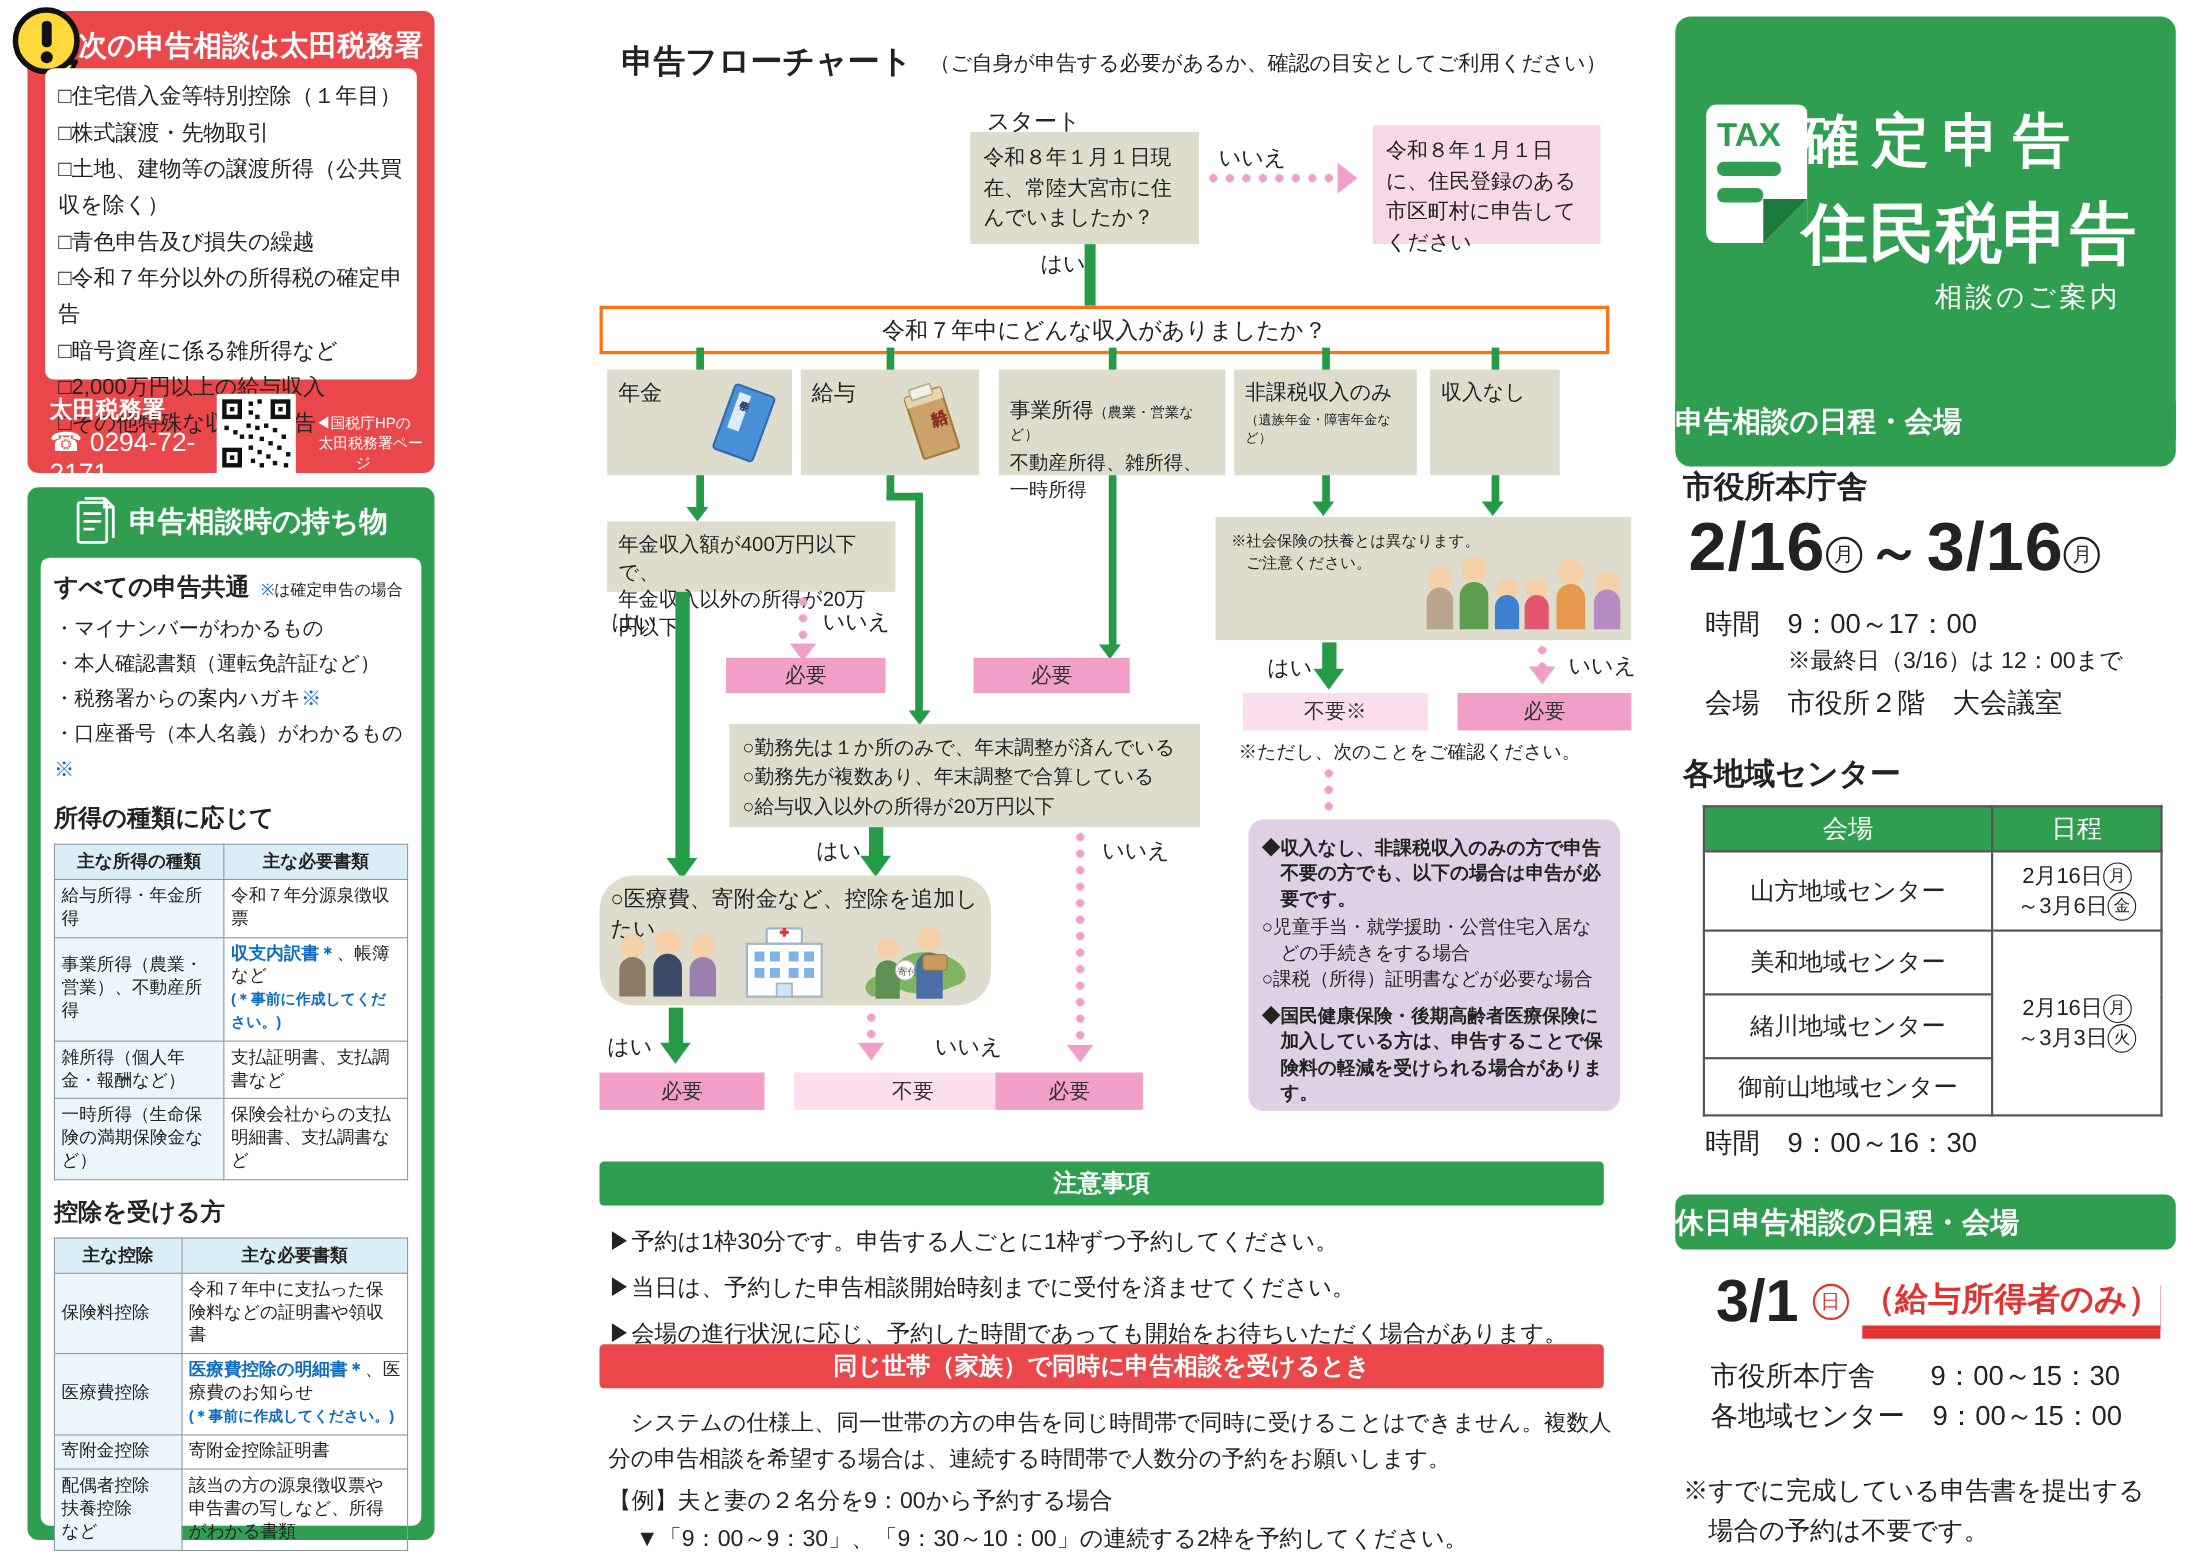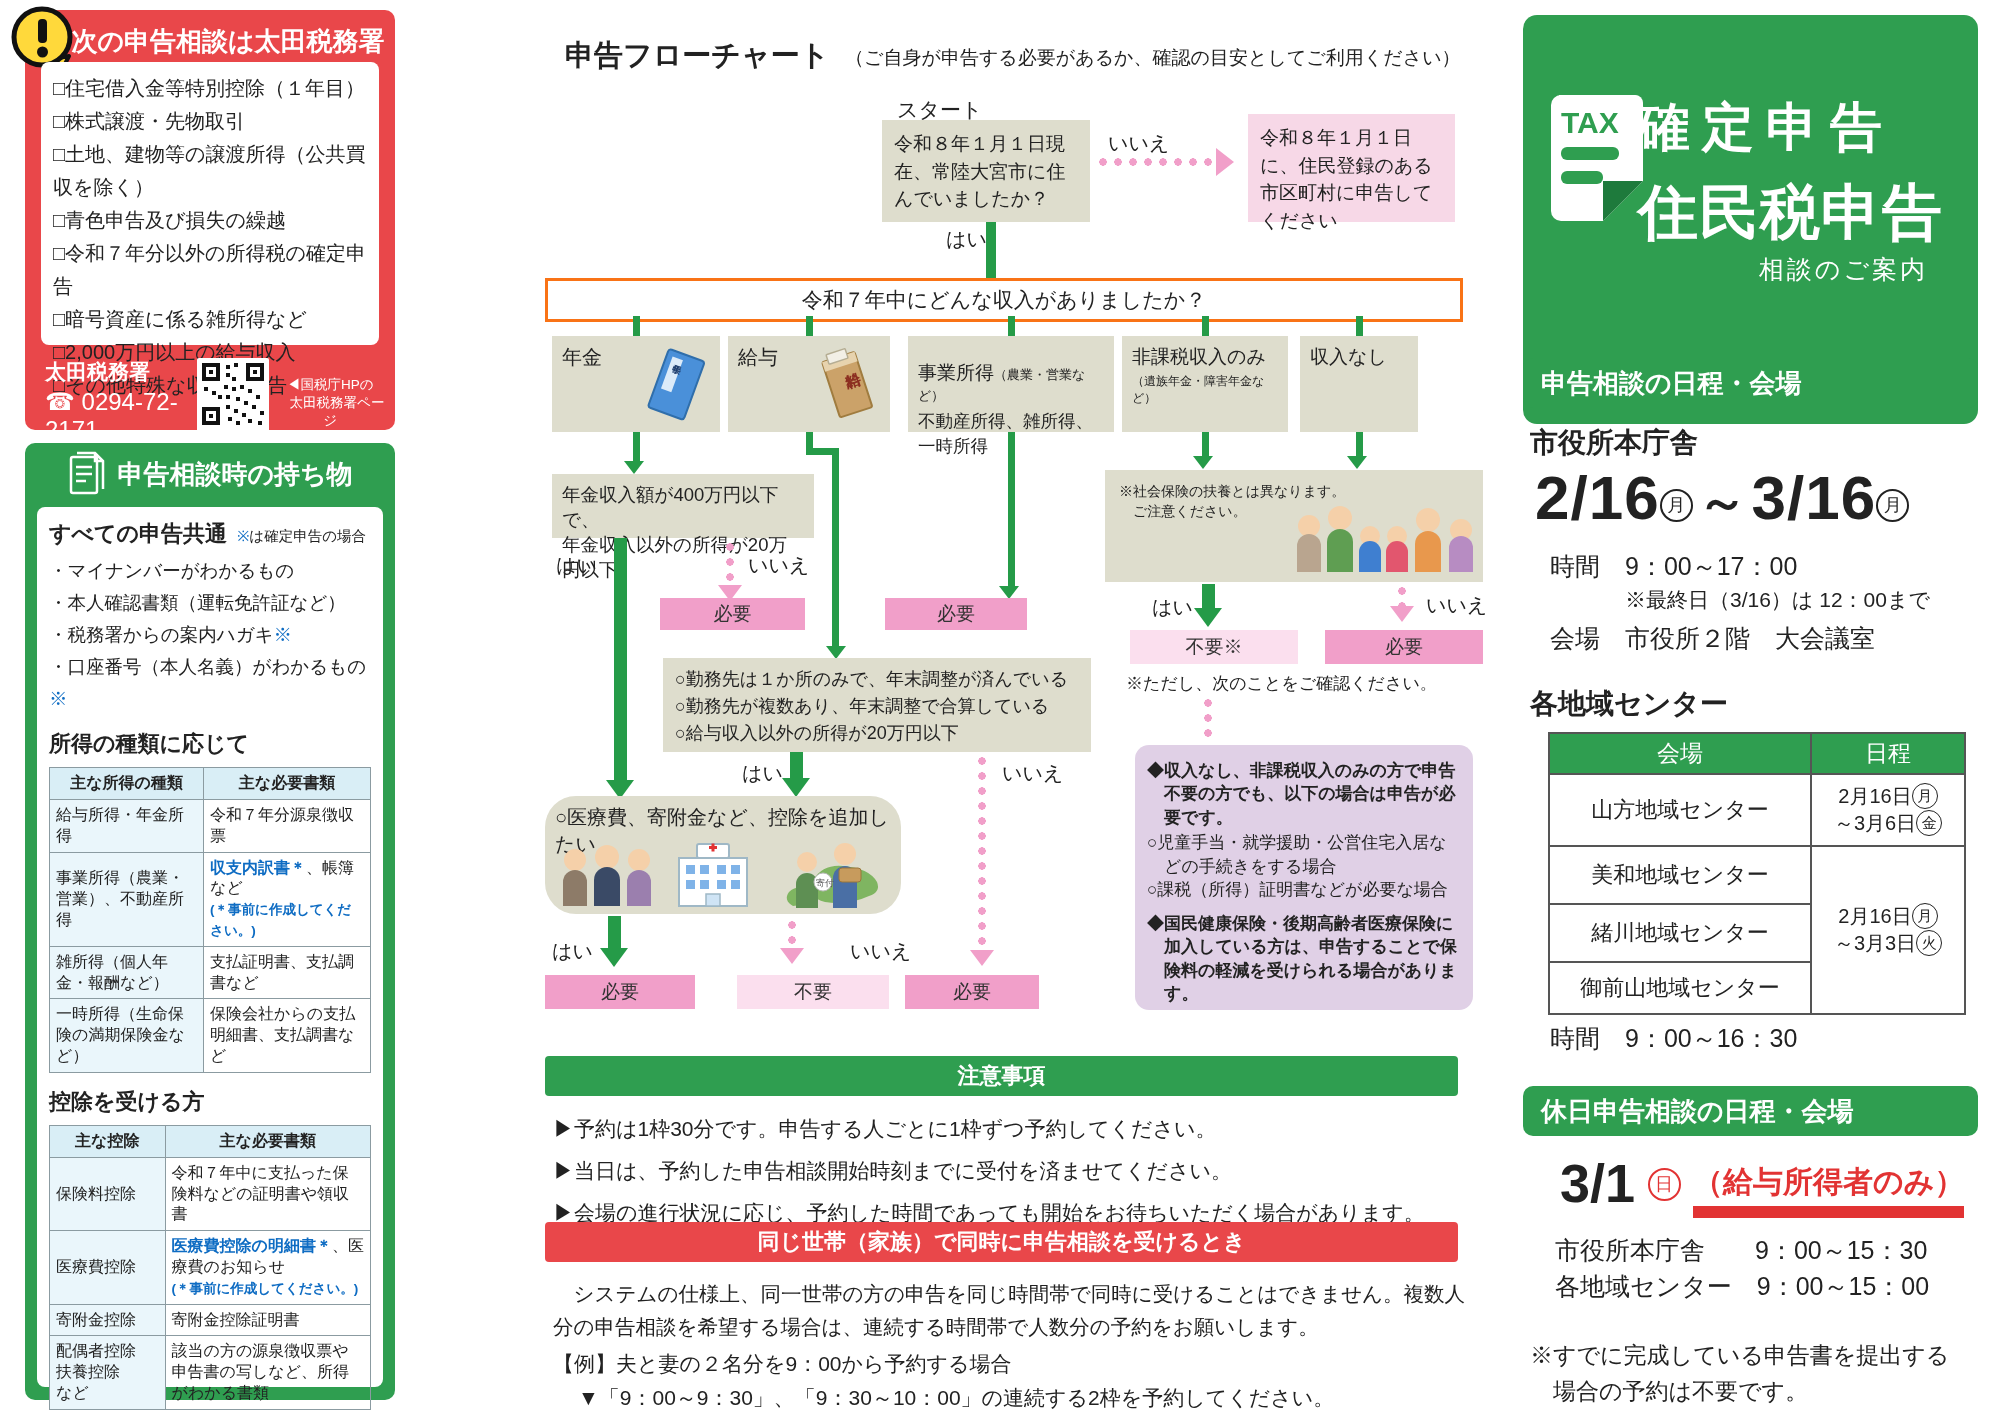--- a/index.html
+++ b/index.html
@@ -50,21 +50,21 @@
   .pa{position:absolute;width:0;height:0;border-left:12px solid transparent;border-right:12px solid transparent;border-top:16px solid #f19fc9;}
   .par{position:absolute;width:0;height:0;border-top:14px solid transparent;border-bottom:14px solid transparent;border-left:18px solid #f19fc9;}
   .lbl{position:absolute;font-size:20px;color:#222;}
   .bar-q{position:absolute;background:#fff;border:3px solid #f97316;display:flex;align-items:center;justify-content:center;font-size:21px;}
   .sec-bar{position:absolute;display:flex;align-items:center;justify-content:center;color:#fff;font-weight:bold;font-size:22px;border-radius:4px;}
   
   .panel-logo{position:absolute;left:1523px;top:15px;width:455px;height:409px;background:#2f9e50;border-radius:14px;}
   .logo-l1{position:absolute;left:115px;top:78px;color:#fff;font-weight:bold;font-size:52px;letter-spacing:12px;}
   .logo-l2{position:absolute;left:115px;top:158px;color:#fff;font-weight:bold;font-size:60px;letter-spacing:1px;}
   .logo-sub{position:absolute;right:50px;top:238px;color:#fff;font-size:25px;letter-spacing:3px;}
-  .gbar{position:absolute;left:1523px;width:455px;height:50px;background:#2f9e50;border-radius:10px;display:flex;align-items:center;color:#fff;font-weight:bold;font-size:26px;padding-left:18px;box-sizing:border-box;}
+  .gbar{position:absolute;left:1523px;width:455px;height:50px;background:#2f9e50;border-radius:10px;display:flex;align-items:center;color:#fff;font-weight:bold;font-size:26px;box-sizing:border-box;}
   .wd{display:inline-block;width:29px;height:29px;border:2px solid #222;border-radius:50%;font-size:18px;line-height:28px;text-align:center;vertical-align:8px;font-weight:normal;}
   .wd-s{display:inline-block;width:24px;height:24px;border:1.5px solid #222;border-radius:50%;font-size:15px;line-height:23px;text-align:center;vertical-align:2px;}
   .wd-r{border-color:#e23333;color:#e23333;}
   table.centers{border-collapse:collapse;}
   table.centers th{background:#2f9e50;color:#fff;font-weight:normal;font-size:23px;border:2px solid #555;padding:4px;}
   table.centers td{border:2px solid #555;font-size:22px;text-align:center;padding:4px;}
   .red-underline{display:inline-block;color:#e23333;font-weight:bold;border-bottom:4px solid #e23333;box-shadow:0 8px 0 #e23333;padding-bottom:3px;}
 </style>
 </head>
 <body>
@@ -387,21 +387,21 @@
     <span class="abs" style="left:271px;bottom:24px;font-size:9px;color:#555;">寄付</span>
   </div>
   <div class="lbl" style="left:552px;top:938px;">はい</div>
   <div class="gv t" style="left:608px;top:916px;height:34px;"></div>
   <div class="ga t" style="left:600px;top:948px;"></div>
   <div class="pv" style="left:788px;top:920px;height:30px;"></div>
   <div class="pa" style="left:780px;top:948px;"></div>
   <div class="lbl" style="left:850px;top:938px;">いいえ</div>
 
   <div class="need" style="left:545px;top:975px;width:150px;height:34px;">必要</div>
-  <div class="noneed" style="left:737px;top:975px;width:152px;height:34px;">不要</div>
+  <div class="noneed" style="left:722px;top:975px;width:152px;height:34px;padding-left:32px;">不要</div>
   <div class="need" style="left:905px;top:975px;width:134px;height:34px;">必要</div>
 
   <div class="sec-bar" style="left:545px;top:1056px;width:913px;height:40px;background:#2f9e50;">注意事項</div>
   <div class="abs" style="left:553px;top:1108px;font-size:21px;line-height:42px;">
     <div>▶予約は1枠30分です。申告する人ごとに1枠ずつ予約してください。</div>
     <div>▶当日は、予約した申告相談開始時刻までに受付を済ませてください。</div>
     <div>▶会場の進行状況に応じ、予約した時間であっても開始をお待ちいただく場合があります。</div>
   </div>
 
   <div class="sec-bar" style="left:545px;top:1222px;width:913px;height:40px;background:#e9474a;">同じ世帯（家族）で同時に申告相談を受けるとき</div>

